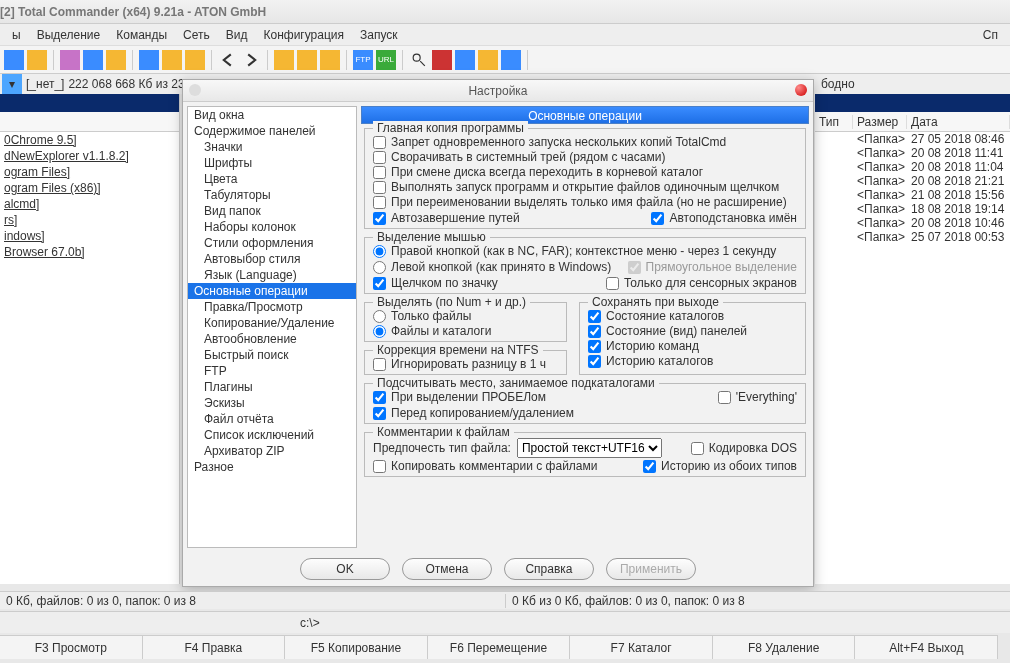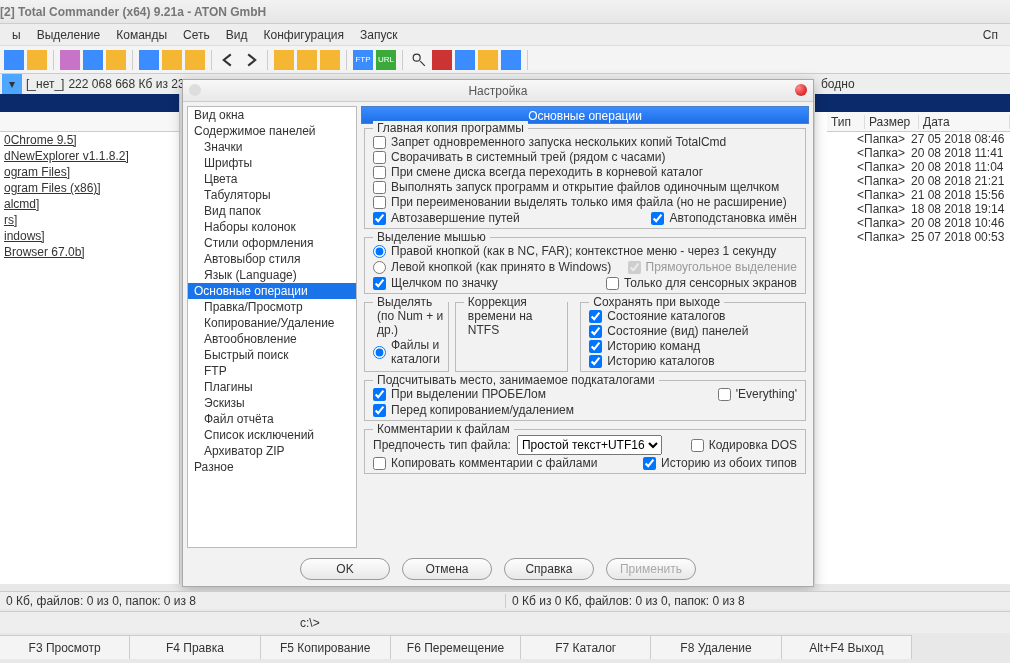--- a/index.html
+++ b/index.html
@@ -23,21 +23,21 @@
 .drivebar .drv { margin-left: 4px; color: #333; }
 
 
 .leftpanel { position: absolute; left: 0; top: 94px; width: 180px; height: 490px; background: #fff; border-right: 1px solid #ccc; }
 .leftpanel .darkhdr { height: 18px; background: #0a2a6b; }
 .leftpanel .row { padding: 1px 4px; white-space: nowrap; text-decoration: underline; }
 
 
 .rightpanel { position: absolute; left: 815px; top: 94px; width: 195px; height: 490px; background: #fff; font-size: 12px; overflow: hidden; }
 .rightpanel .darkhdr { height: 18px; background: #0a2a6b; }
-.rightpanel .cols { height: 20px; background: #f7f7f7; border-bottom: 1px solid #ccc; display: flex; align-items: center; font-weight: normal; margin-left: 12px; }
+.rightpanel .cols { height: 20px; background: #f7f7f7; border-bottom: 1px solid #ccc; display: flex; align-items: center; font-weight: normal; }
 .rightpanel .col { padding: 0 4px; border-right: 1px solid #ddd; }
 .rightpanel .filerow { display: flex; padding: 0 4px; white-space: nowrap; }
 
 
 .freebox { position: absolute; right: 0; top: 74px; width: 195px; height: 20px; background: #eee; display: flex; align-items: center; padding-left: 6px; }
 
 
 .dialog { position: absolute; left: 182px; top: 79px; width: 632px; height: 508px; background: #f2f2f2; border: 1px solid #aaa; box-shadow: 0 3px 12px rgba(0,0,0,.25); display: flex; flex-direction: column; }
 .dlgtitle { height: 22px; background: linear-gradient(#f8f8f8,#e8e8e8); display: flex; align-items: center; justify-content: center; color: #555; border-bottom: 1px solid #ccc; position: relative; }
 .dlgtitle .reddot { position: absolute; right: 6px; top: 4px; width: 12px; height: 12px; border-radius: 50%; background: radial-gradient(circle at 30% 30%, #ff8a8a, #cc0000); }
@@ -64,21 +64,21 @@
 .dlgbtn.disabled { color: #aaa; }
 
 select.combo { height: 20px; font-size: 12px; }
 
 
 .statusrow { position: absolute; left: 0; width: 1010px; height: 18px; background: #eee; border-top: 1px solid #ccc; display: flex; align-items: center; font-size: 12px; }
 .status1 { top: 591px; }
 .status1 .half { width: 50%; padding-left: 6px; }
 .cmdrow { position: absolute; top: 611px; left: 0; width: 1010px; height: 22px; background: #eee; border-top: 1px solid #ccc; display: flex; align-items: center; }
 .cmdrow .path { margin-left: 300px; }
-.fkeys { position: absolute; top: 635px; left: 0; width: 912px; height: 24px; background: #f4f4f4; border-top: 1px solid #ccc; display: flex; }
+.fkeys { position: absolute; top: 635px; left: 0; width: 998px; height: 24px; background: #f4f4f4; border-top: 1px solid #ccc; display: flex; }
 .fkeys .fk { flex: 1; border-right: 1px solid #ccc; text-align: center; line-height: 24px; font-size: 12px; }
 
 
 .ic-y { background: #f5b733; } .ic-b { background: #3a8cff; } .ic-g { background: #3aaa3a; } .ic-r { background: #cc3333; } .ic-p { background: #c773c7; }
 .tbicon svg { width: 14px; height: 14px; }
 </style>
 </head>
 <body>
 
 <div class="titlebar">
@@ -310,21 +310,21 @@
               <span>Щелчком по значку</span>
             </label>
           <label class="chk">
               <input type="checkbox" style="">
               <span>Только для сенсорных экранов</span>
             </label>
         </div>
       </div>
 
       <div class="twocol">
-        <div style="flex:1;display:flex;flex-direction:row">
+        <div style="flex:1;display:flex;flex-direction:column">
           <div class="group">
             <div class="legend">Выделять (по Num + и др.)</div>
             <label class="chk">
                 <input type="radio" name="sel" style="">
                 <span>Только файлы</span>
               </label>
             <label class="chk">
                 <input type="radio" name="sel" checked="" style="">
                 <span>Файлы и каталоги</span>
               </label>

